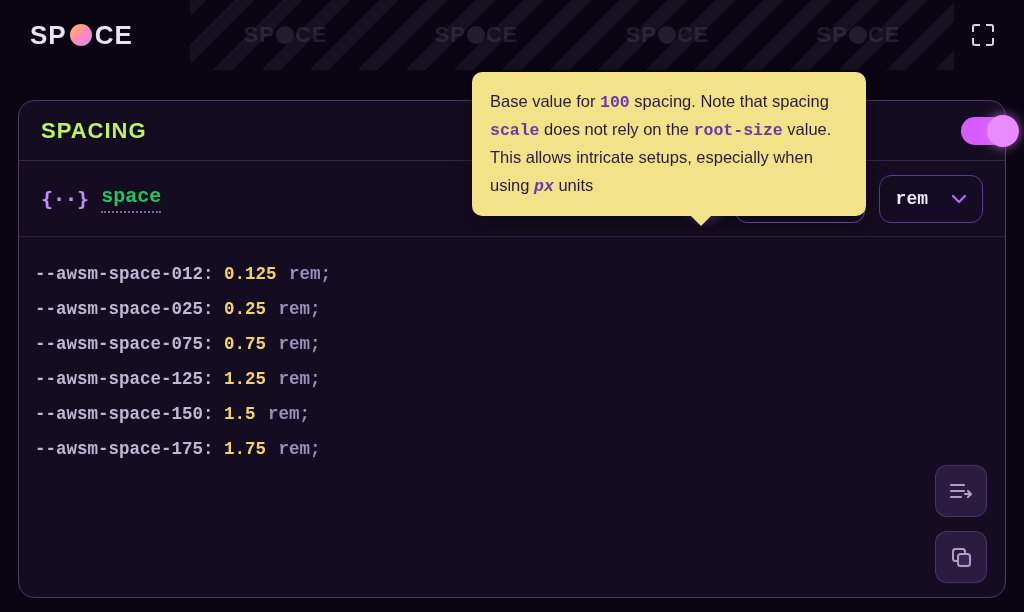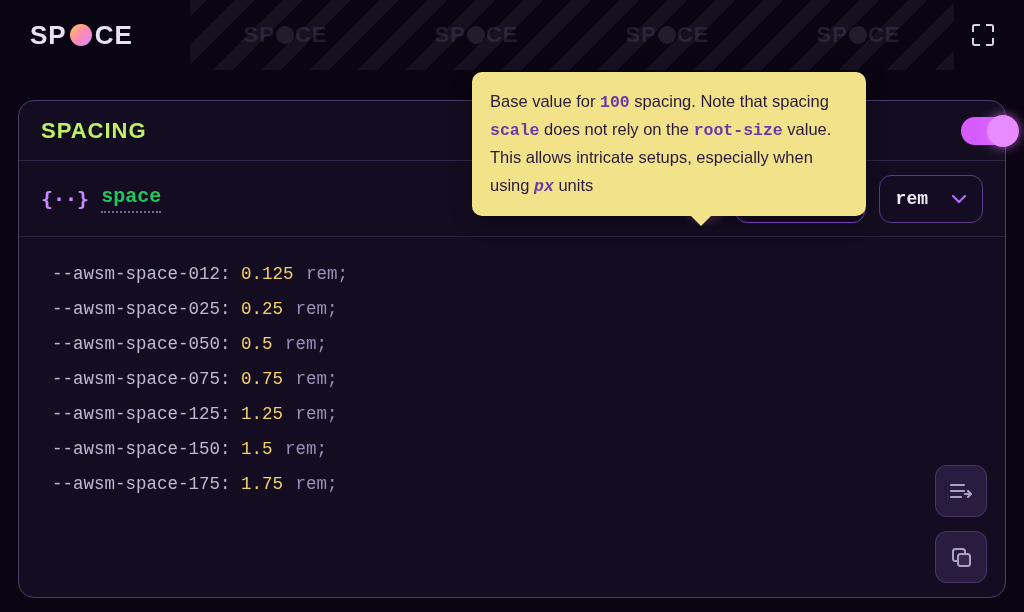--- a/index.html
+++ b/index.html
@@ -227,21 +227,22 @@
   .chevron {
     width: 14px;
     height: 8px;
     position: relative;
     margin-left: 24px;
   }
   .chevron svg { display:block; }
 
   
   .code-area {
-    padding: 20px 33px;
+    padding: 20px 16px;
+    font-weight: bold;
   }
   .code-line {
     font-family: 'Courier New', monospace;
     font-size: 17.5px;
     line-height: 2.0;
     white-space: pre;
   }
   .tok-prop { color: #bfb8d4; }
   .tok-val  { color: #f2d26b; }
   .tok-unit { color: #9a8fb8; margin-left: 2px;}
@@ -386,21 +387,20 @@
               <path d="M1 1 L7 7 L13 1" fill="none" stroke="#b46aff" stroke-width="2.2" stroke-linecap="round" stroke-linejoin="round"></path>
             </svg>
         </span>
       </div>
     </div>
   </div>
 
   <div class="code-area" id="code-area">
       <div class="code-line"><span class="tok-prop">--awsm-space-012: </span><span class="tok-val">0.125</span><span class="tok-unit"> rem</span><span class="tok-punc">;</span></div>
       <div class="code-line"><span class="tok-prop">--awsm-space-025: </span><span class="tok-val">0.25</span><span class="tok-unit"> rem</span><span class="tok-punc">;</span></div>
-      <div class="code-line"><span class="tok-prop">--awsm-space-050: </span><span class="tok-val">0.5</span><span class="tok-unit"> rem</span><span class="tok-punc">;</span></div>
       <div class="code-line"><span class="tok-prop">--awsm-space-075: </span><span class="tok-val">0.75</span><span class="tok-unit"> rem</span><span class="tok-punc">;</span></div>
       <div class="code-line"><span class="tok-prop">--awsm-space-125: </span><span class="tok-val">1.25</span><span class="tok-unit"> rem</span><span class="tok-punc">;</span></div>
       <div class="code-line"><span class="tok-prop">--awsm-space-150: </span><span class="tok-val">1.5</span><span class="tok-unit"> rem</span><span class="tok-punc">;</span></div>
       <div class="code-line"><span class="tok-prop">--awsm-space-175: </span><span class="tok-val">1.75</span><span class="tok-unit"> rem</span><span class="tok-punc">;</span></div>
     </div>
 
   <div class="side-actions">
     <div class="action-btn">
       <svg width="24" height="20" viewBox="0 0 24 20">
         <line x1="2" y1="4" x2="15" y2="4" stroke="#c4b8e0" stroke-width="2.2" stroke-linecap="round"></line>

